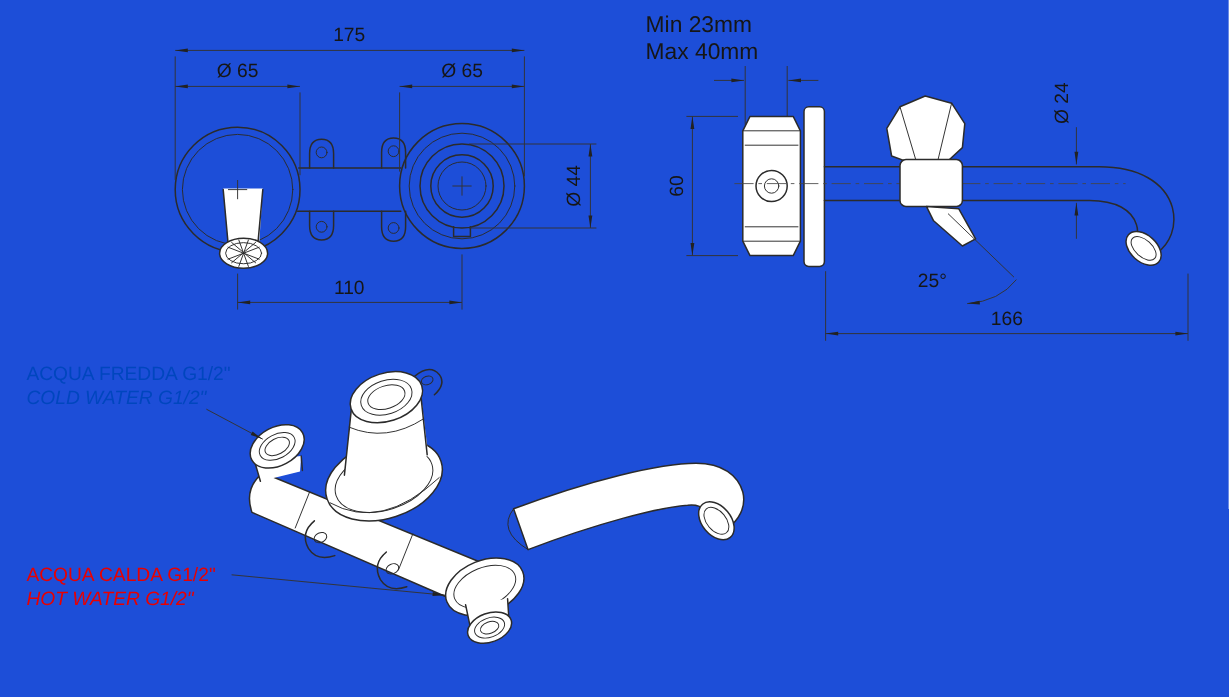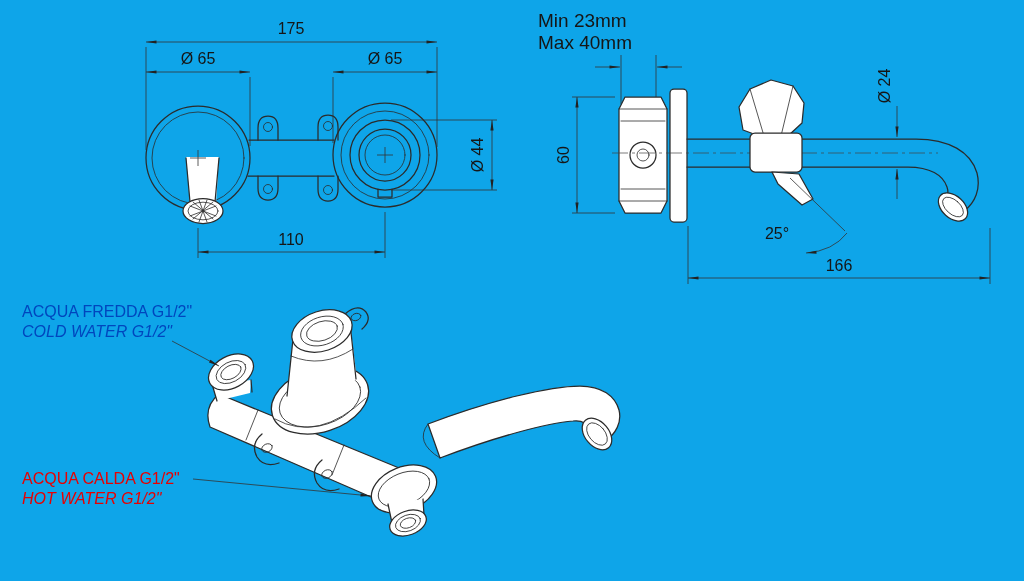--- a/index.html
+++ b/index.html
@@ -1,16 +1,16 @@
 <!DOCTYPE html>
 <html style="--cold: #0046be; --hot: #e80000;"><head>
 <meta charset="utf-8">
 <style>
   html,body{margin:0;padding:0;background:#ffffff;}
-  .stage{position:relative;width:1024px;height:581px;background:#0ea5e9;overflow:hidden;}
+  .stage{position:relative;width:1024px;height:581px;background:#1d4ed8;overflow:hidden;}
   svg{display:block;}
   .obj{stroke:#2b2b2b;stroke-width:1.25;fill:none;stroke-linecap:round;stroke-linejoin:round;}
   .objf{stroke:#2b2b2b;stroke-width:1.25;fill:#ffffff;stroke-linejoin:round;}
   .obj2{stroke:#2b2b2b;stroke-width:0.8;fill:none;stroke-linecap:round;}
   .dim{stroke:#333333;stroke-width:0.8;fill:none;}
   .cl{stroke:#444444;stroke-width:0.7;fill:none;stroke-dasharray:16 4 3 4;}
   .wfill{fill:#ffffff;stroke:none;}
   .dimtext{font-family:"Liberation Sans",sans-serif;font-size:16px;fill:#161616;}
   .bigtext{font-family:"Liberation Sans",sans-serif;font-size:19px;fill:#161616;}
   .coldtext{font-family:"Liberation Sans",sans-serif;font-size:16px;fill:var(--cold,#0046be);}

